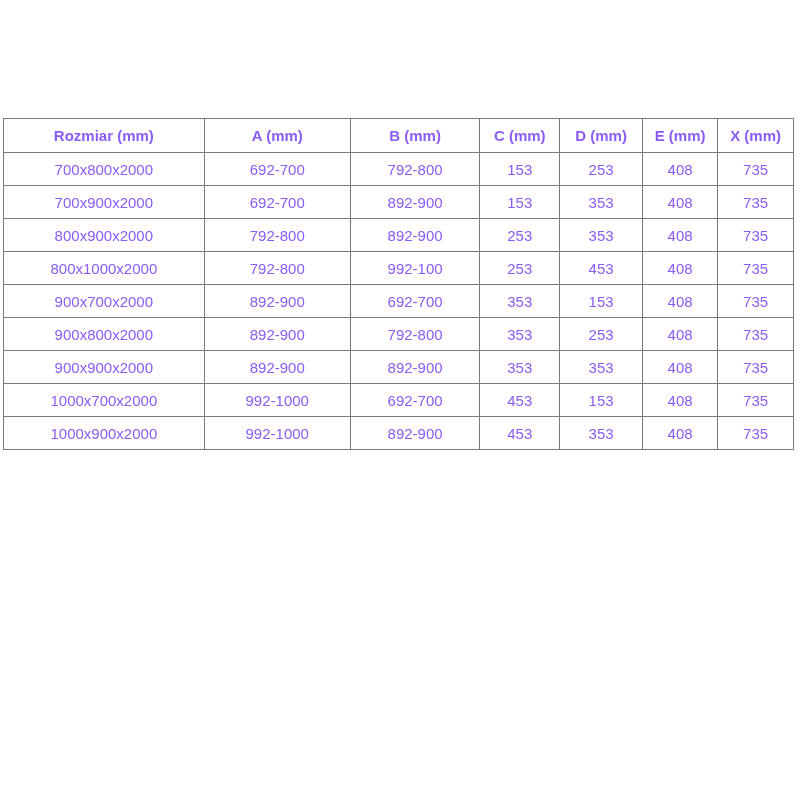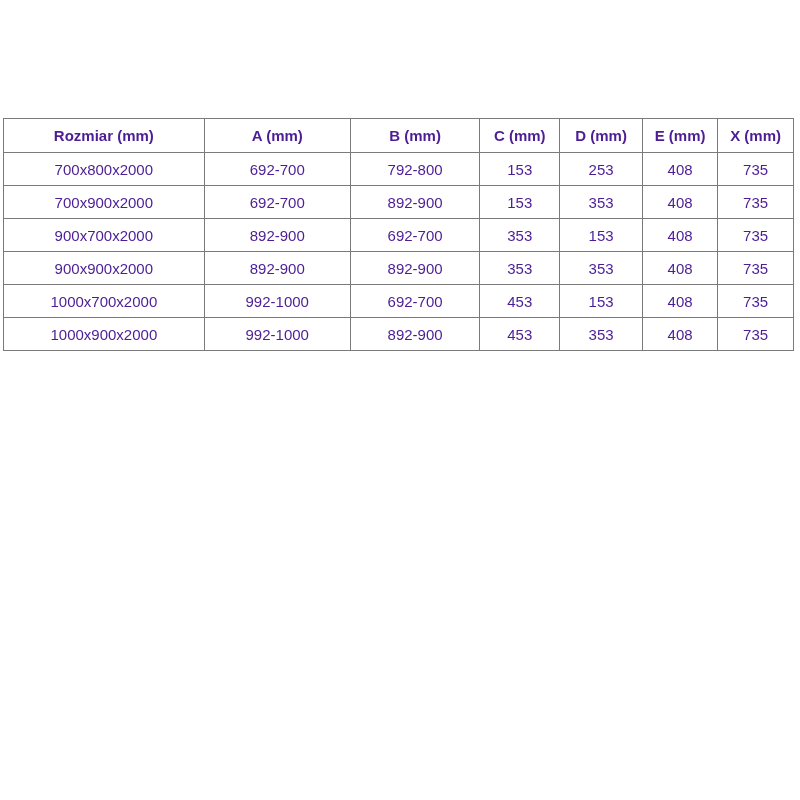--- a/index.html
+++ b/index.html
@@ -14,21 +14,21 @@
   .table-wrap {
     position: absolute;
     top: 118px;
     left: 3px;
     width: 791px;
   }
   table {
     width: 100%;
     border-collapse: collapse;
     table-layout: fixed;
-    color: #4c1d95;
+    color: #8b5cf6;
   }
   th, td {
     border: 1px solid #7a7a7a;
     text-align: center;
     vertical-align: middle;
     padding: 0;
     overflow: hidden;
     white-space: nowrap;
   }
   th {
@@ -80,25 +80,52 @@
         <tr>
           <td>700x900x2000</td>
           <td>692-700</td>
           <td>892-900</td>
           <td>153</td>
           <td>353</td>
           <td>408</td>
           <td>735</td>
         </tr>
         <tr>
+          <td>800x900x2000</td>
+          <td>792-800</td>
+          <td>892-900</td>
+          <td>253</td>
+          <td>353</td>
+          <td>408</td>
+          <td>735</td>
+        </tr>
+        <tr>
+          <td>800x1000x2000</td>
+          <td>792-800</td>
+          <td>992-100</td>
+          <td>253</td>
+          <td>453</td>
+          <td>408</td>
+          <td>735</td>
+        </tr>
+        <tr>
           <td>900x700x2000</td>
           <td>892-900</td>
           <td>692-700</td>
           <td>353</td>
           <td>153</td>
+          <td>408</td>
+          <td>735</td>
+        </tr>
+        <tr>
+          <td>900x800x2000</td>
+          <td>892-900</td>
+          <td>792-800</td>
+          <td>353</td>
+          <td>253</td>
           <td>408</td>
           <td>735</td>
         </tr>
         <tr>
           <td>900x900x2000</td>
           <td>892-900</td>
           <td>892-900</td>
           <td>353</td>
           <td>353</td>
           <td>408</td>

